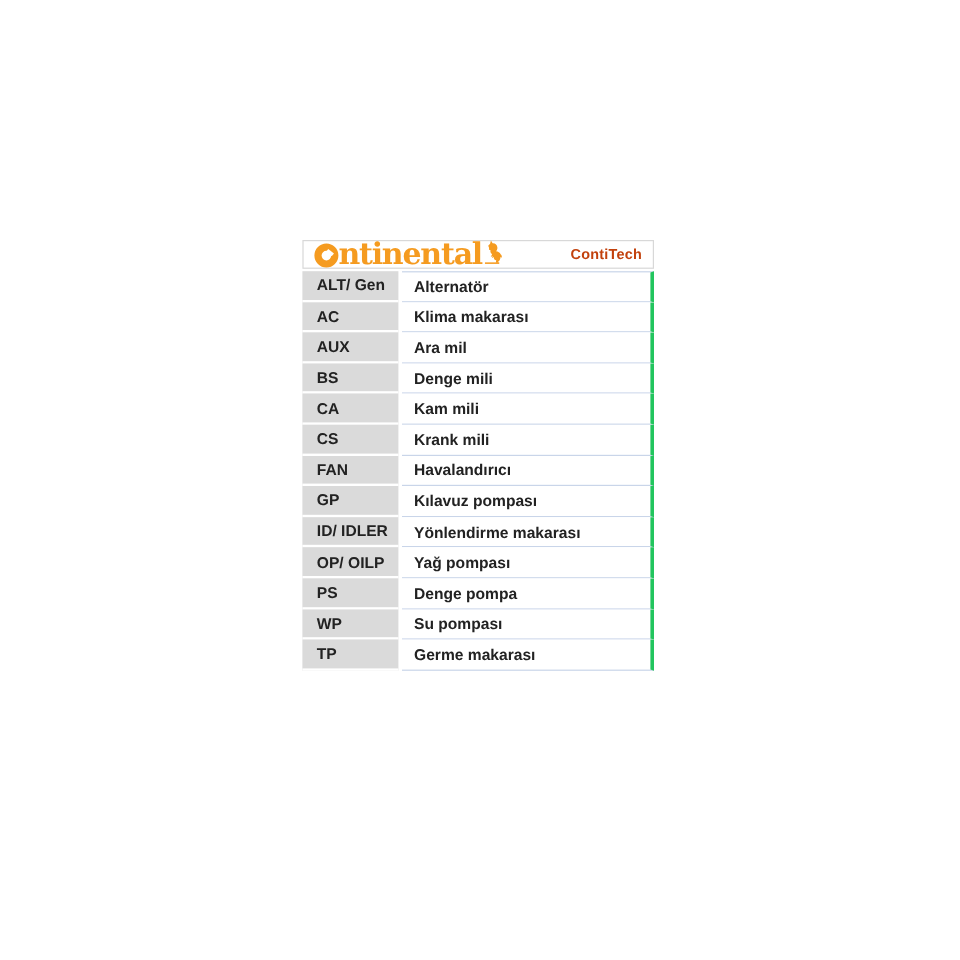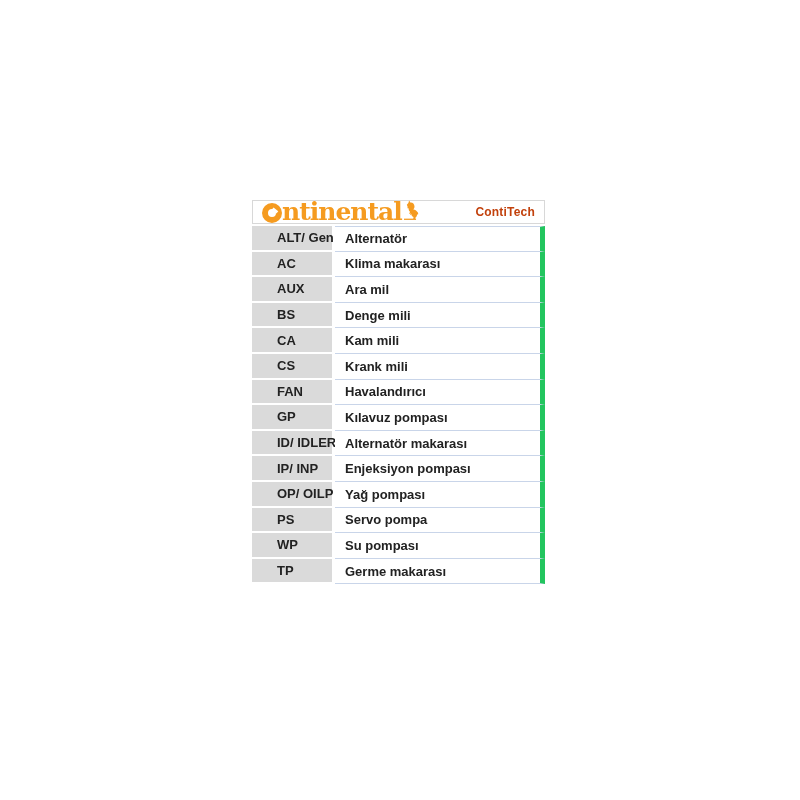--- a/index.html
+++ b/index.html
@@ -94,33 +94,33 @@
 
   .code-cell {
     box-sizing: border-box;
     width: 80px;
     flex: 0 0 80px;
     background: var(--label-column-bg, #dadada);
     border-bottom: 2px solid #ffffff;
     margin-right: 3px;
     display: flex;
     align-items: center;
-    padding-left: 25px;
+    padding-left: 12px;
     font-weight: bold;
     font-size: 13px;
     color: var(--text-dark, #222222);
     white-space: nowrap;
   }
 
   .label-cell {
     box-sizing: border-box;
     flex: 1;
     background: #ffffff;
     border-bottom: 1px solid var(--row-divider-blue, #c9d5e9);
-    border-right: 5px solid #22c55e;
+    border-right: 3px solid #22c55e;
     display: flex;
     align-items: center;
     padding-left: 10px;
     font-weight: bold;
     font-size: 13px;
     color: var(--text-dark, #222222);
     white-space: nowrap;
   }
 
   .legend-row:first-child .label-cell {
@@ -177,33 +177,29 @@
       <div class="legend-row">
       <div class="code-cell">FAN</div>
       <div class="label-cell">Havalandırıcı</div>
     </div>
       <div class="legend-row">
       <div class="code-cell">GP</div>
       <div class="label-cell">Kılavuz pompası</div>
     </div>
       <div class="legend-row">
       <div class="code-cell">ID/ IDLER</div>
-      <div class="label-cell">Alternatör makarası</div>
-    </div>
-      <div class="legend-row">
-      <div class="code-cell">IP/ INP</div>
-      <div class="label-cell">Enjeksiyon pompası</div>
+      <div class="label-cell">Yönlendirme makarası</div>
     </div>
       <div class="legend-row">
       <div class="code-cell">OP/ OILP</div>
       <div class="label-cell">Yağ pompası</div>
     </div>
       <div class="legend-row">
       <div class="code-cell">PS</div>
-      <div class="label-cell">Servo pompa</div>
+      <div class="label-cell">Denge pompa</div>
     </div>
       <div class="legend-row">
       <div class="code-cell">WP</div>
       <div class="label-cell">Su pompası</div>
     </div>
       <div class="legend-row">
       <div class="code-cell">TP</div>
       <div class="label-cell">Germe makarası</div>
     </div>
     </div>

